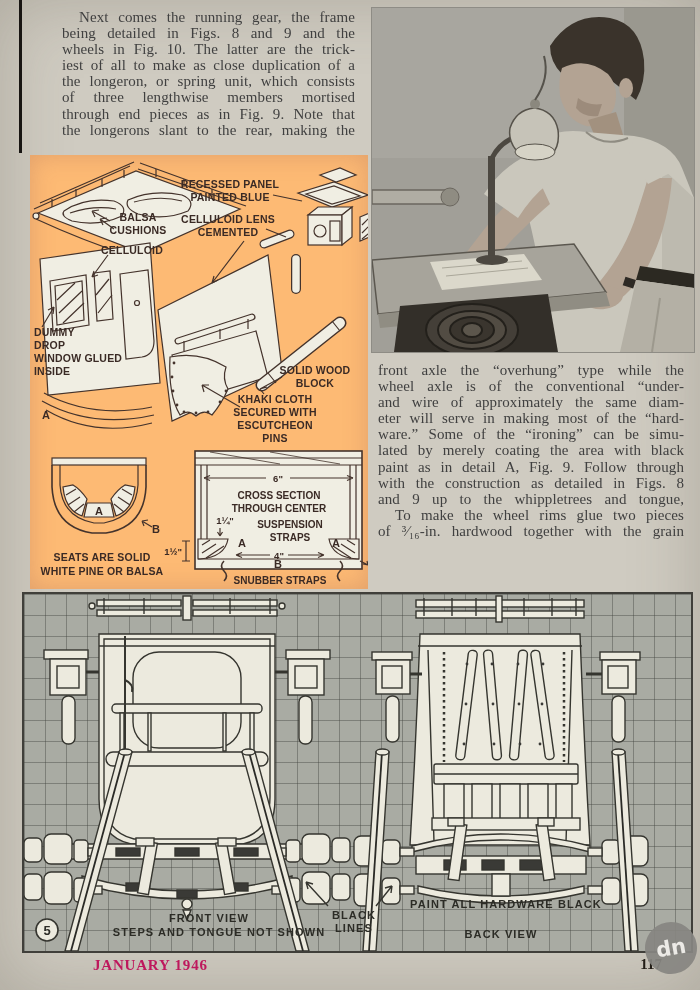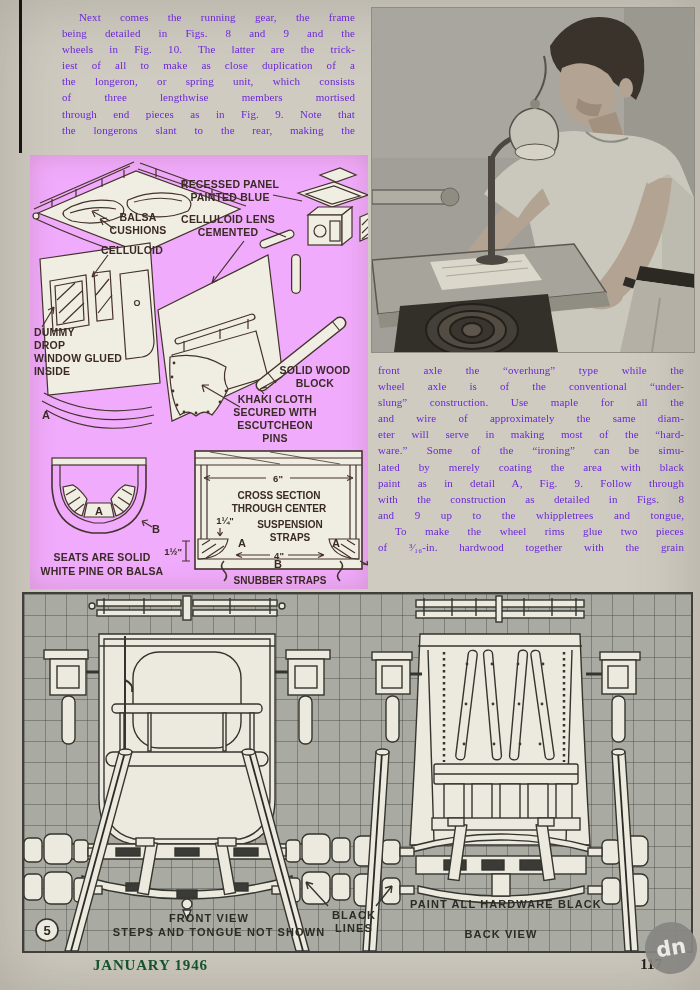--- a/index.html
+++ b/index.html
@@ -3,38 +3,38 @@
 <meta charset="utf-8">
 <style>
   html,body{margin:0;padding:0;}
   .page{
     position:relative; width:700px; height:990px; overflow:hidden;
     background:#cfcbc1;
     box-shadow: inset 0 0 70px rgba(88,82,70,.28);
     font-family:"Liberation Serif","DejaVu Serif",serif;
   }
   .black-rule{position:absolute;left:19px;top:0;width:3px;height:153px;background:#181512;}
-  .col{position:absolute;font-size:11px;line-height:16.1px;color:#6d28d9;letter-spacing:.1px;}
+  .col{position:absolute;font-size:15px;line-height:16.1px;color:#404040;letter-spacing:.1px;}
   .col-left{left:62px;top:9px;width:293px;}
   .col-right{left:378px;top:362px;width:306px;font-family:Liberation Serif, serif;}
   .tline{height:16.1px;overflow:hidden;text-align:justify;text-align-last:justify;white-space:nowrap;}
   .tline.end{text-align-last:left;}
   .tline.indent{text-indent:17px;}
   .photo{position:absolute;left:372px;top:8px;width:322px;height:344px;background:#a19f98;outline:1px solid #8e8c85;}
-  .pinkpanel{position:absolute;left:30px;top:155px;width:338px;height:434px;background:#f0abfc;box-shadow:inset 0 0 25px rgba(140,80,80,.25);}
+  .pinkpanel{position:absolute;left:30px;top:155px;width:338px;height:434px;background:#fdba74;box-shadow:inset 0 0 25px rgba(140,80,80,.25);}
   .figure5{
     position:absolute;left:22px;top:592px;width:671px;height:361px;
     background-color:#a9aba3;
     background-image:
       linear-gradient(to right, rgba(66,68,62,.42) 1px, transparent 1px),
       linear-gradient(to bottom, rgba(66,68,62,.42) 1px, transparent 1px);
     background-size:21px 21px;
     border:2px solid #403f3a; box-sizing:border-box;
   }
-  .footer-issue{position:absolute;left:93px;top:957px;font-weight:bold;font-size:15px;letter-spacing:.8px;color:#14532d;}
+  .footer-issue{position:absolute;left:93px;top:957px;font-weight:bold;font-size:15px;letter-spacing:.8px;color:#be185d;}
   .footer-page{position:absolute;right:38px;top:956px;font-weight:bold;font-size:15px;color:#221d16;}
   .watermark{
     position:absolute;left:645px;top:922px;width:52px;height:52px;border-radius:50%;
     background:rgba(134,133,129,.93);display:flex;align-items:center;justify-content:center;
     color:#eceae6;font-family:"DejaVu Sans",sans-serif;font-weight:bold;font-size:21px;
     transform:rotate(-10deg);
   }
   svg{display:block;}
   .panel-svg text{font-family:"Liberation Sans","DejaVu Sans",sans-serif;fill:#3a2a25;}
   .plabel{font-size:10.5px;font-weight:bold;letter-spacing:.2px;}
@@ -270,21 +270,20 @@
       <text class="pletter" text-anchor="middle" x="69" y="360">A</text>
       <text class="pletter" x="122" y="378">B</text>
       <text class="plabel" text-anchor="middle" x="72" y="406">SEATS ARE SOLID</text>
       <text class="plabel" text-anchor="middle" x="72" y="420">WHITE PINE OR BALSA</text>
     </svg>
   </div>
 
   <div class="col col-right">
     <div class="tline">front axle the “overhung” type while the</div>
     <div class="tline">wheel axle is of the conventional “under-</div>
-    <div class="tline">slung” construction.  Use maple for all the</div>
     <div class="tline">and wire of approximately the same diam-</div>
     <div class="tline">eter will serve in making most of the “hard-</div>
     <div class="tline">ware.”  Some of the “ironing” can be simu-</div>
     <div class="tline">lated by merely coating the area with black</div>
     <div class="tline">paint as in detail A, Fig. 9.  Follow through</div>
     <div class="tline">with the construction as detailed in Figs. 8</div>
     <div class="tline">and 9 up to the whippletrees and tongue,</div>
     <div class="tline indent">To make the wheel rims glue two pieces</div>
     <div class="tline">of ³⁄₁₆-in. hardwood together with the grain</div>
   </div>

